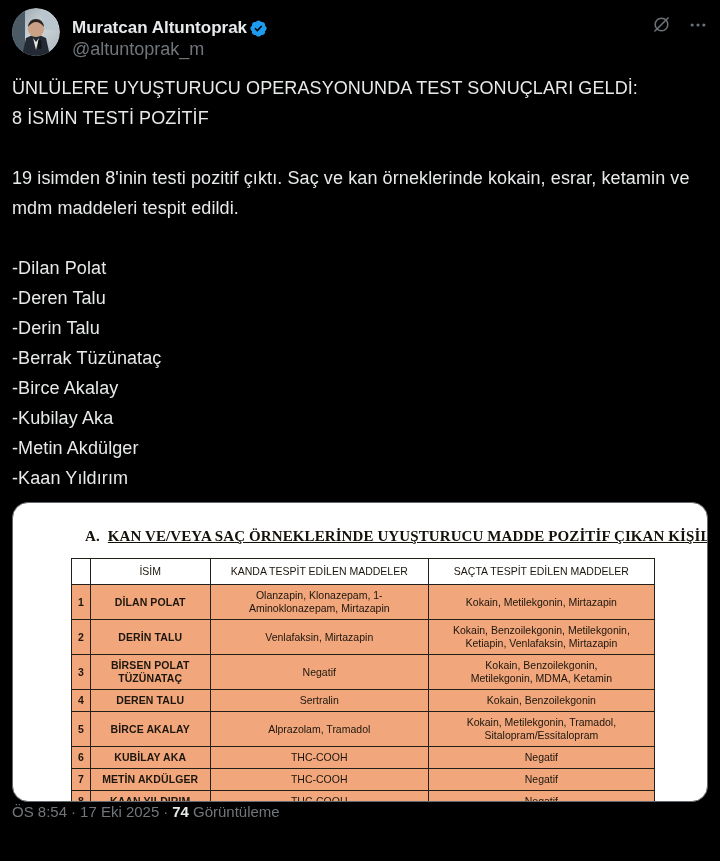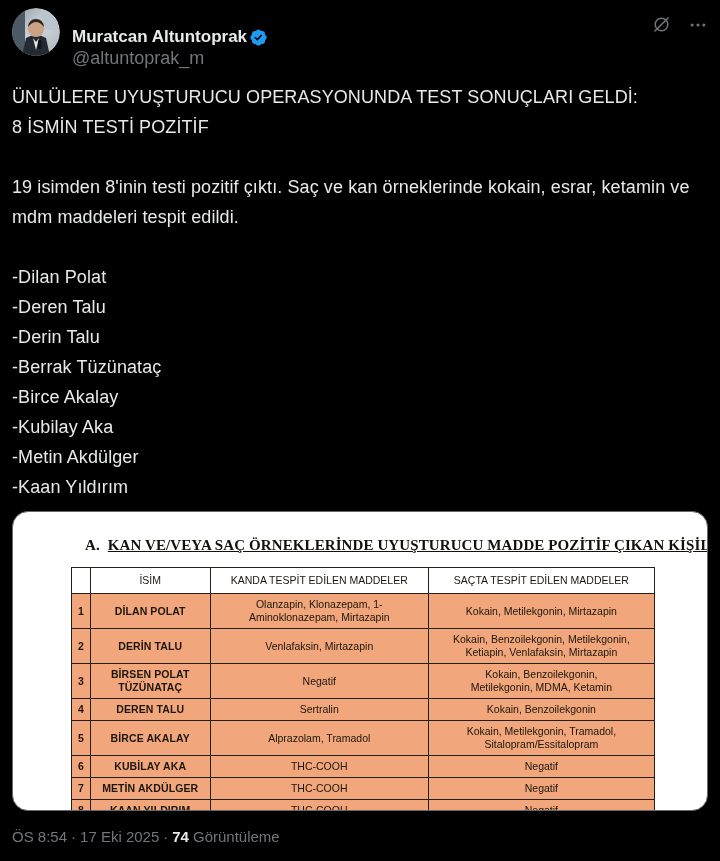--- a/index.html
+++ b/index.html
@@ -21,21 +21,21 @@
   }
   .post{padding:8px 12px 0 12px;}
 
   
   .post-header{display:flex;align-items:flex-start;}
   .avatar{
     width:48px;height:48px;border-radius:50%;overflow:hidden;flex:0 0 48px;
     cursor:pointer;
   }
   .author-block{margin-left:12px;flex:1 1 auto;min-width:0;}
-  .author-line{display:flex;align-items:center;gap:2px;margin-top:18px;}
+  .author-line{display:flex;align-items:center;gap:2px;margin-top:9px;}
   .author-name{font-size:17px;font-weight:bold;color:var(--text);line-height:21px;cursor:pointer;}
   .badge{width:19px;height:19px;display:inline-block;flex:0 0 19px;margin-top:1px;}
   .author-handle{font-size:18px;color:var(--muted);line-height:20px;margin-top:1px;cursor:pointer;}
   .header-actions{display:flex;align-items:center;gap:16px;padding-top:6px;}
   .icon-btn{background:none;border:none;cursor:pointer;display:flex;align-items:center;justify-content:center;padding:0;}
 
   
   .post-body{
     margin-top:14px;
     font-size:18px;line-height:30px;
@@ -81,21 +81,20 @@
   .doc-table td{background:var(--row-fill);white-space:pre-line;}
   .doc-table td.cell-no{font-weight:bold;}
   .doc-table td.cell-name{font-weight:bold;letter-spacing:.1px;}
   .col-no{width:3.2%;}
   .col-name{width:20.6%;}
   .col-blood{width:37.4%;}
   .col-hair{width:38.8%;}
 
   
   .post-meta{
-    margin-top:16px;
     font-size:15px;color:var(--muted);line-height:20px;
     display:flex;align-items:center;gap:4px;
   }
   .post-meta .views-count{color:var(--text);font-weight:bold;}
 </style>
 </head>
 <body>
 
 <div class="post">
 

